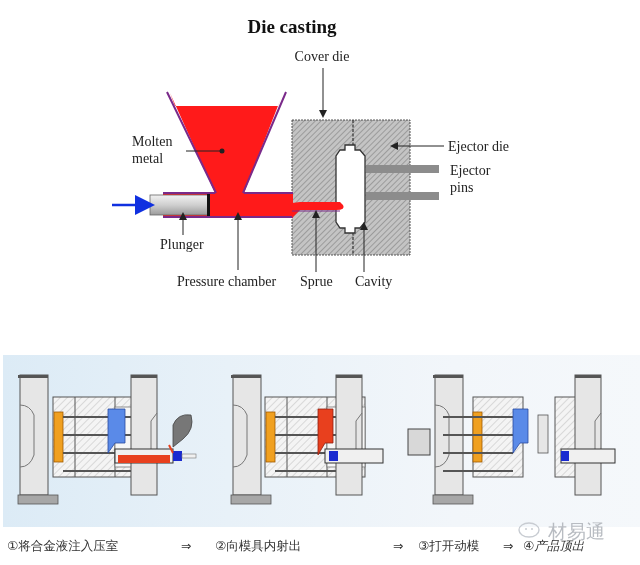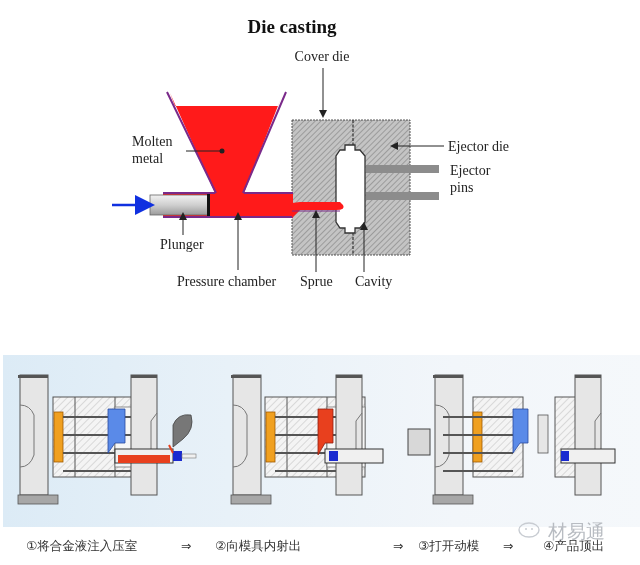--- a/index.html
+++ b/index.html
@@ -169,20 +169,20 @@
     </g>
   </svg>
 
   <svg class="wm-icon" viewBox="0 0 26 20">
     <ellipse cx="11" cy="9" rx="10" ry="7" fill="none" stroke="#c8ccd2" stroke-width="1.4"></ellipse>
     <circle cx="8" cy="8" r="1" fill="#c8ccd2"></circle>
     <circle cx="14" cy="8" r="1" fill="#c8ccd2"></circle>
   </svg>
   <div class="watermark">材易通</div>
 
-  <div class="cap" style="left:23px;text-align:center;">①将合金液注入压室</div>
+  <div class="cap" style="left:4px;text-align:center;">①将合金液注入压室</div>
   <div class="cap" style="left:178px;">⇒</div>
   <div class="cap" style="left:212px;">②向模具内射出</div>
   <div class="cap" style="left:390px;">⇒</div>
   <div class="cap" style="left:415px;">③打开动模</div>
   <div class="cap" style="left:500px;">⇒</div>
-  <div class="cap" style="left:540px;">④产品顶出</div>
+  <div class="cap" style="left:520px;font-style:italic;">④产品顶出</div>
 </div>
 
 </body></html>

